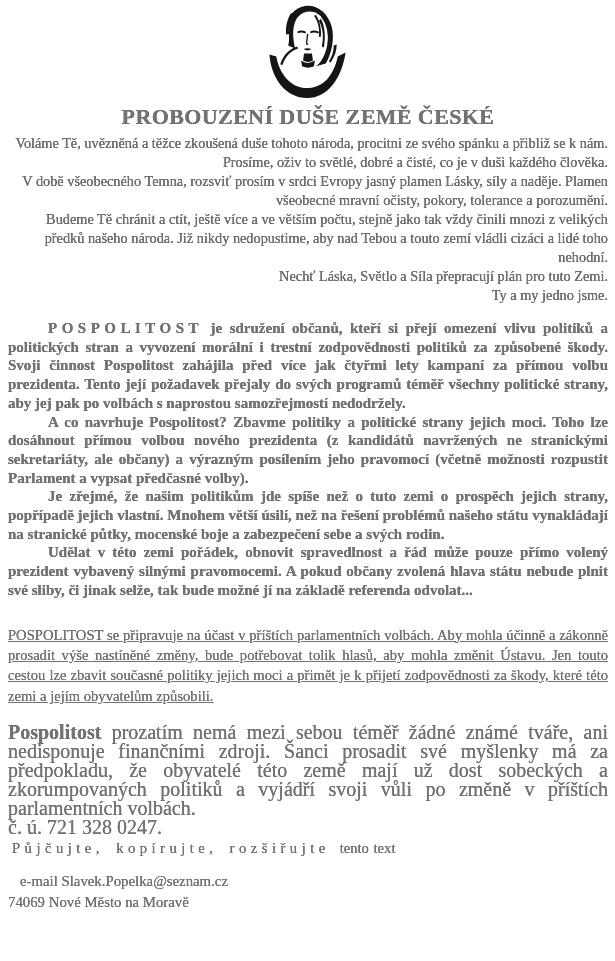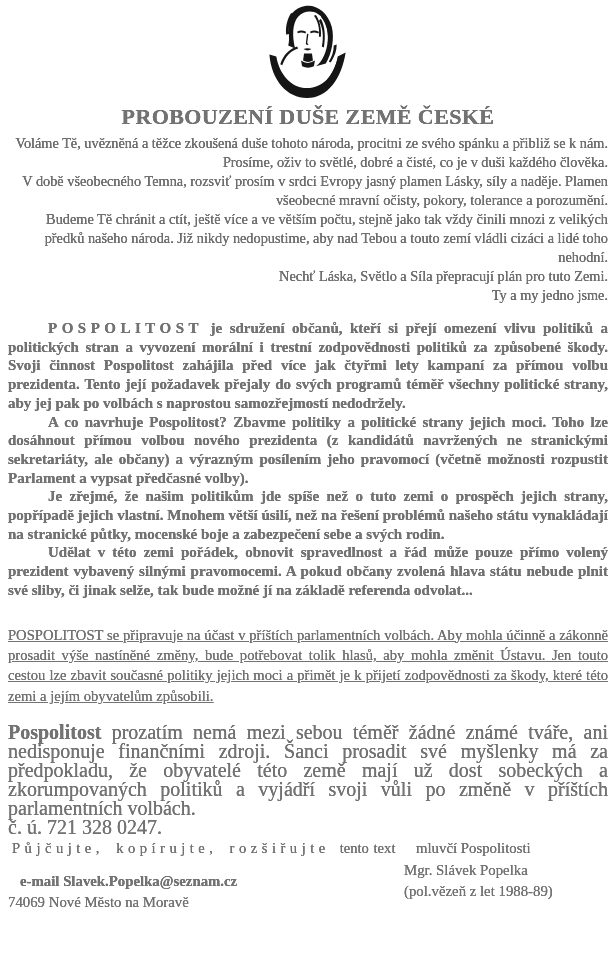--- a/index.html
+++ b/index.html
@@ -80,21 +80,21 @@
     font-size: 14.8px;
     line-height: 21.5px;
     white-space: nowrap;
   }
   .spokesperson .sp-line-0 { padding-left: 12px; }
   .contact {
     margin-top: 13px;
     font-size: 14.8px;
     line-height: 21.3px;
   }
-  .contact .ct-line-0 { padding-left: 12px; font-weight: bold; }
+  .contact .ct-line-0 { padding-left: 12px; }
 </style>
 </head>
 <body>
 
 <div class="page">
 
   <svg class="emblem" viewBox="0 0 94 98" xmlns="http://www.w3.org/2000/svg" aria-hidden="true">
     <g fill="#151515" stroke="none">
 
       <path d="M44,3 C33,5 27,13 27,22 C27,30 29,36 27,43 L34,46 C31,34 31,21 37,14 C42,8 51,7 57,11 C65,16 68,27 67,38 C66,49 62,59 55,64 L65,61 C71,51 74,36 71,24 C67,9 55,1 44,3 Z"></path>
@@ -145,24 +145,19 @@
       <div class="block block-support">
         <p><b>Pospolitost</b><span> prozatím nemá mezi sebou téměř žádné známé tváře, ani nedisponuje finančními zdroji. Šanci prosadit své myšlenky má za předpokladu, že obyvatelé této země mají už dost sobeckých a zkorumpovaných politiků a vyjádří svoji vůli po změně v příštích parlamentních volbách.</span></p>
         <p><span>č. ú. 721 328 0247.</span></p>
       </div>
     </div>
 
   <div class="footer-row">
     <div class="copy-line">
       <span class="spaced-letters">Půjčujte, kopírujte, rozšiřujte</span><span class="rest">tento text</span>
     </div>
-    <div class="spokesperson">
-      <div class="sp-line-0">mluvčí Pospolitosti</div>
-      <div class="sp-line-1">Mgr. Slávek Popelka</div>
-      <div class="sp-line-2">(pol.vězeň z let 1988-89)</div>
-    </div>
     <div class="contact">
       <div class="ct-line-0">e-mail Slavek.Popelka@seznam.cz</div>
       <div class="ct-line-2">74069 Nové Město na Moravě</div>
     </div>
   </div>
 
 </div>
 
 </body></html>

